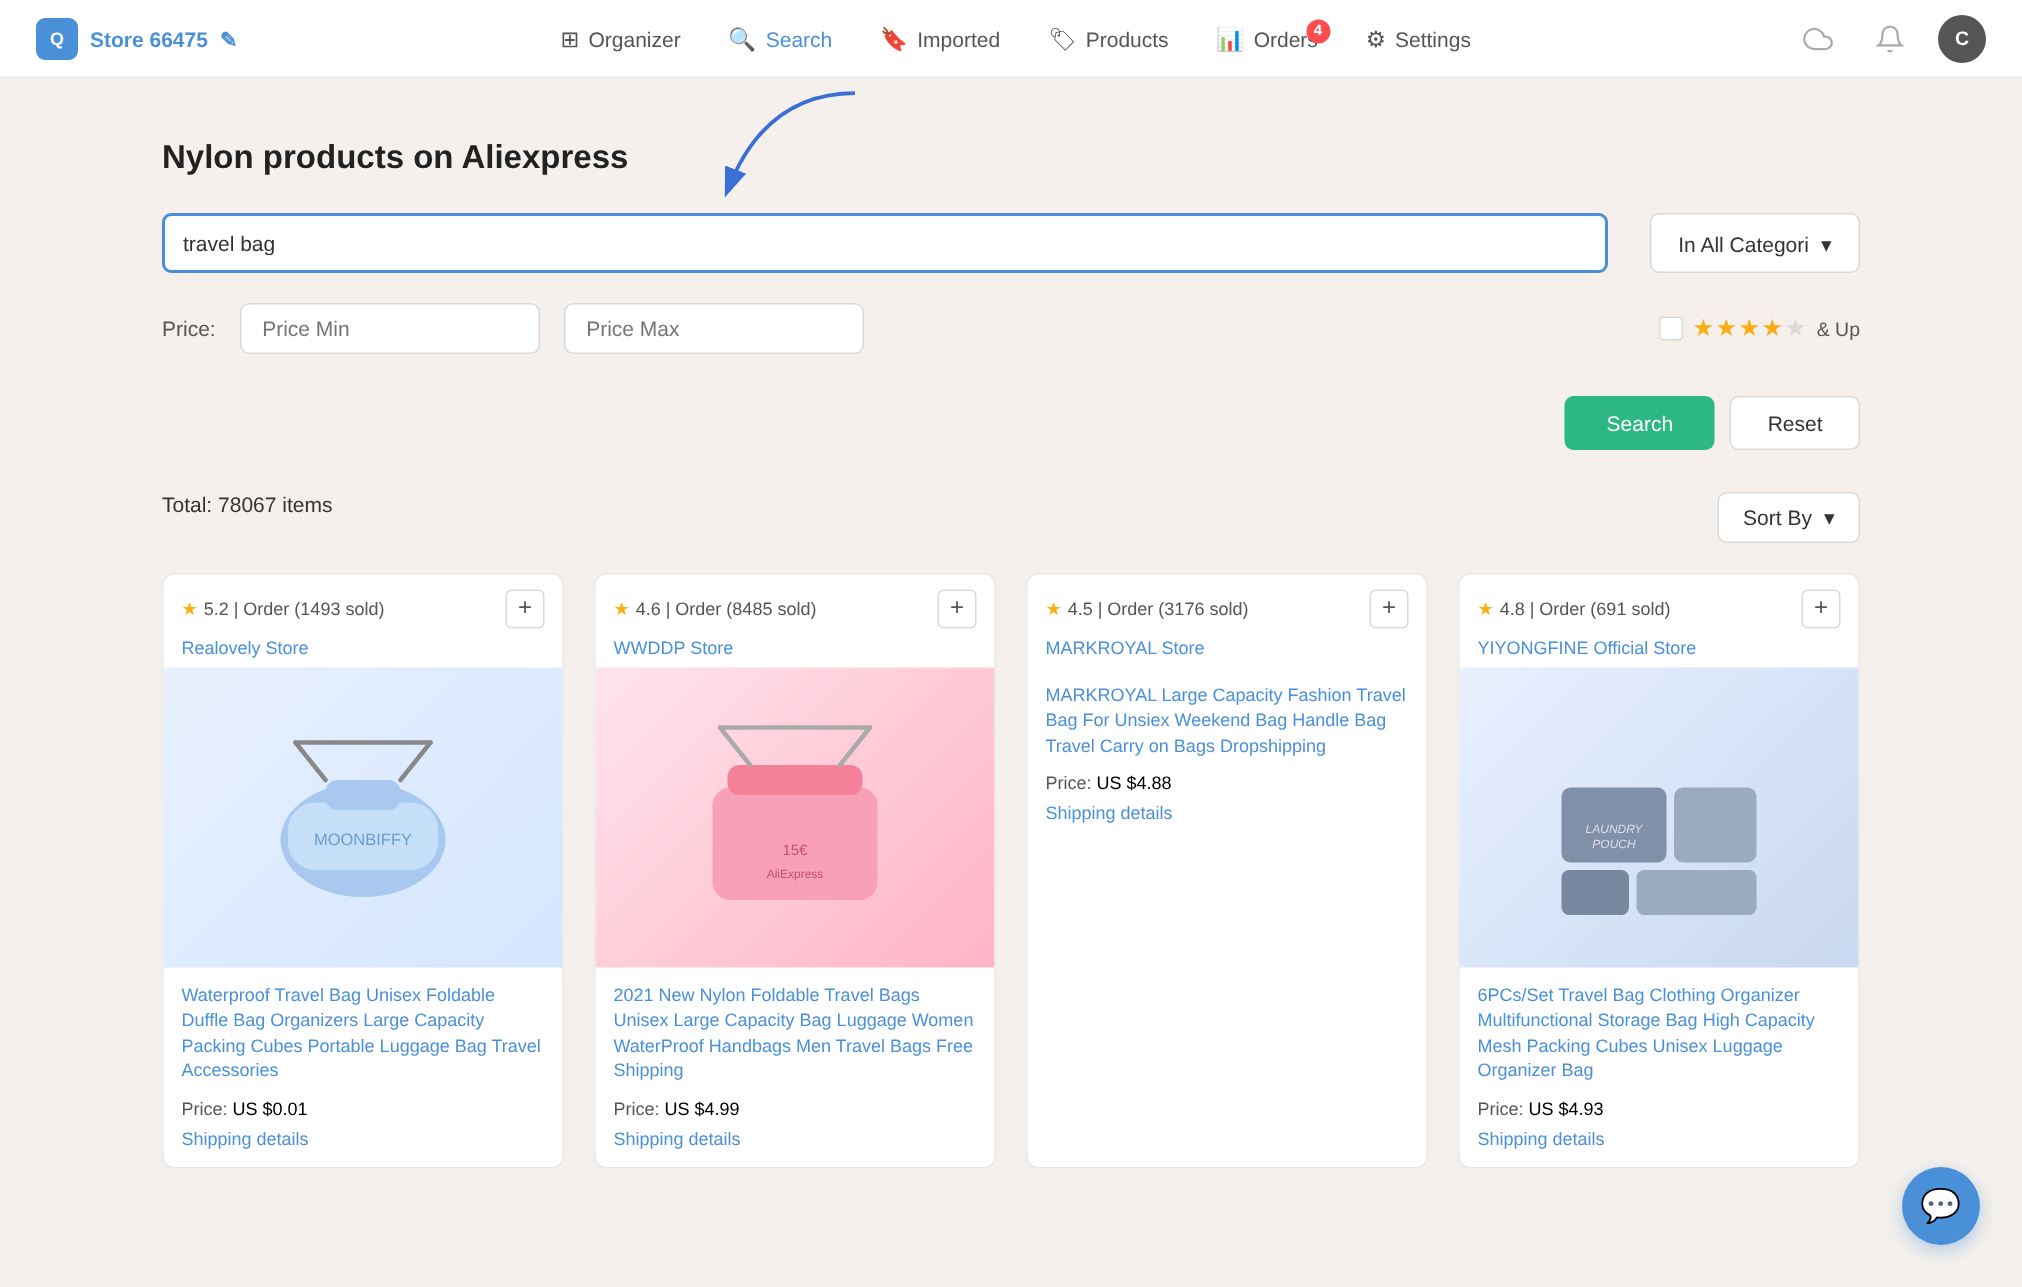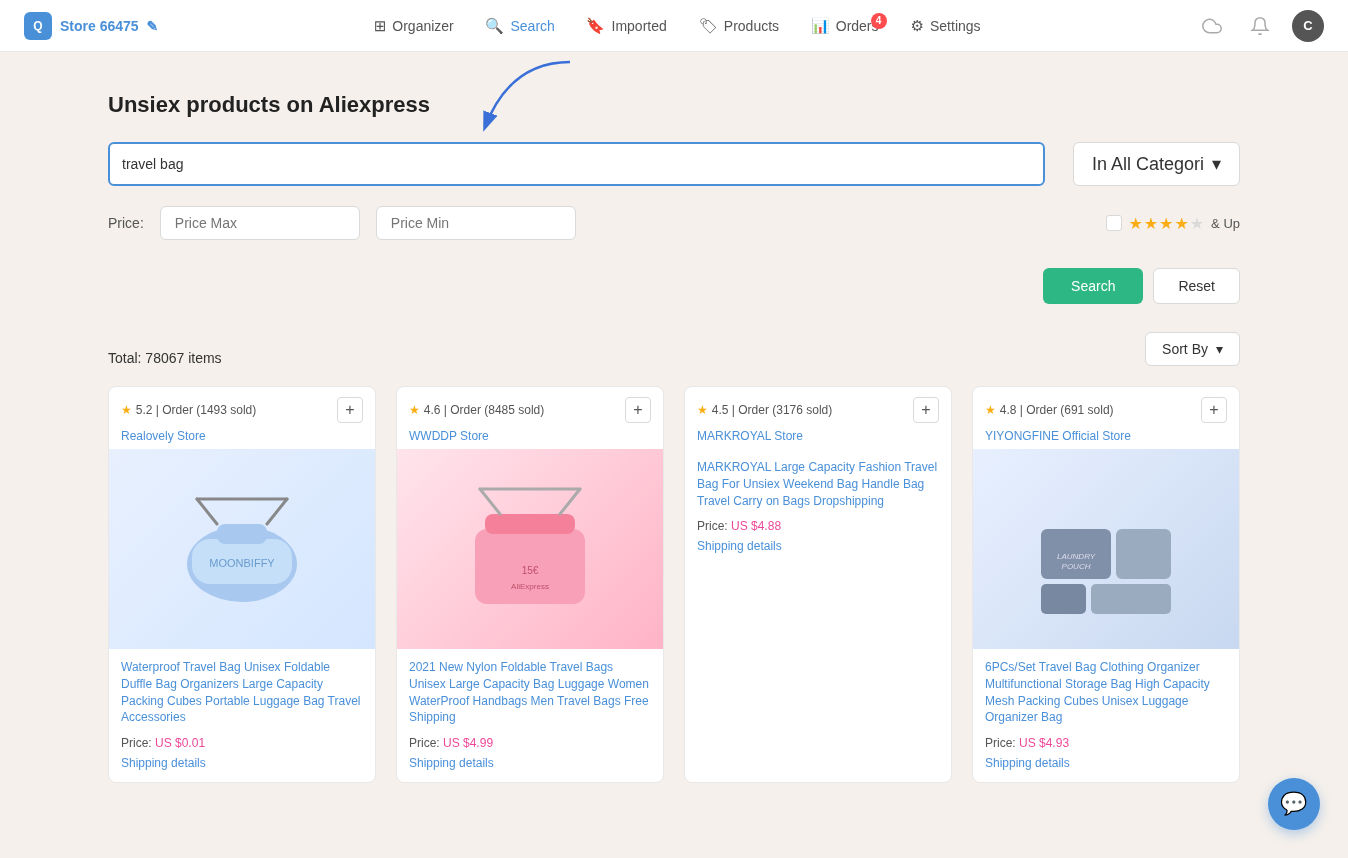--- a/index.html
+++ b/index.html
@@ -118,27 +118,27 @@
       border: none;
       outline: none;
       font-size: 14px;
       color: #333;
       width: 100%;
       padding: 10px 0;
       background: transparent;
     }
     .category-btn {
       display: flex;
-      align-items: center;
+      align-items: flex-end;
       gap: 8px;
       padding: 10px 18px;
       border: 1px solid #d9d9d9;
       border-radius: 6px;
       background: #fff;
-      font-size: 18px;
+      font-size: 14px;
       color: #333;
       cursor: pointer;
       white-space: nowrap;
     }
 
     
     .filter-row {
       display: flex;
       align-items: center;
       gap: 16px;
@@ -199,21 +199,21 @@
       border: 1px solid #d9d9d9;
       border-radius: 6px;
       padding: 0 24px;
       font-size: 14px;
       cursor: pointer;
     }
 
     
     .results-header {
       display: flex;
-      align-items: flex-end;
+      align-items: flex-start;
       justify-content: space-between;
       margin-bottom: 20px;
     }
     .results-count {
       font-size: 14px;
       color: #333;
     }
     .sort-btn {
       display: flex;
       align-items: center;
@@ -285,21 +285,21 @@
       line-height: 1.4;
       cursor: pointer;
       min-height: 60px;
     }
     .product-price-row {
       padding: 4px 12px 4px;
       font-size: 12px;
       color: #555;
     }
     .price-value {
-      color: #ec4899;
+      color: #000000;
       font-weight: 500;
     }
     .shipping-link {
       display: block;
       padding: 2px 12px 12px;
       font-size: 12px;
       color: #4a90d9;
       cursor: pointer;
     }
 
@@ -396,36 +396,36 @@
 <svg class="arrow-svg" width="130" height="90" viewBox="0 0 130 90">
   <defs>
     <marker id="arrowhead" markerWidth="8" markerHeight="6" refX="6" refY="3" orient="auto">
       <polygon points="0 0, 8 3, 0 6" fill="#3a6fd8"></polygon>
     </marker>
   </defs>
   <path d="M 100 10 Q 40 10 15 75" stroke="#3a6fd8" stroke-width="2.5" fill="none" marker-end="url(#arrowhead)"></path>
 </svg>
 
 <div class="main-content">
-  <h1 class="page-title">Unsiex products on Aliexpress</h1>
+  <h1 class="page-title">Nylon products on Aliexpress</h1>
 
   <div class="search-bar-row">
     <div class="search-input-wrap">
       <input class="search-input" type="text" value="travel bag" placeholder="Search" style="">
     </div>
     <button class="category-btn">
       <span>In All Categori</span>
       <span>▾</span>
     </button>
   </div>
 
   <div class="filter-row">
     <span class="filter-label">Price:</span>
+    <input class="price-input" type="text" placeholder="Price Min" style="">
     <input class="price-input" type="text" placeholder="Price Max" style="">
-    <input class="price-input" type="text" placeholder="Price Min" style="">
     <div class="rating-filter">
       <div class="rating-checkbox"></div>
       <span class="stars">★★★★<span class="star-empty">★</span></span>
       <span class="and-up">&amp; Up</span>
     </div>
   </div>
 
   <div class="action-row">
     <button class="btn-search">Search</button>
     <button class="btn-reset">Reset</button>

